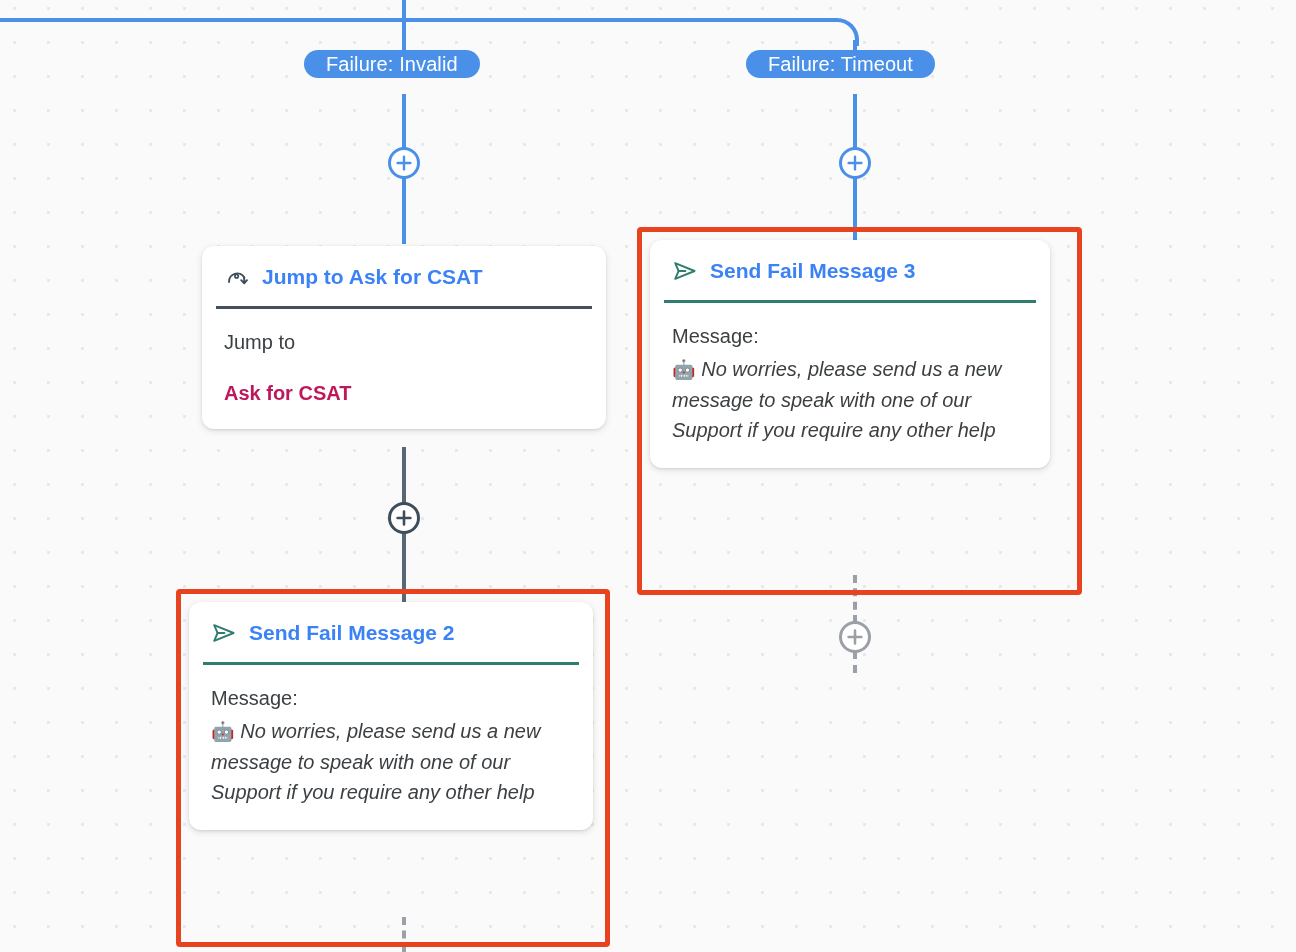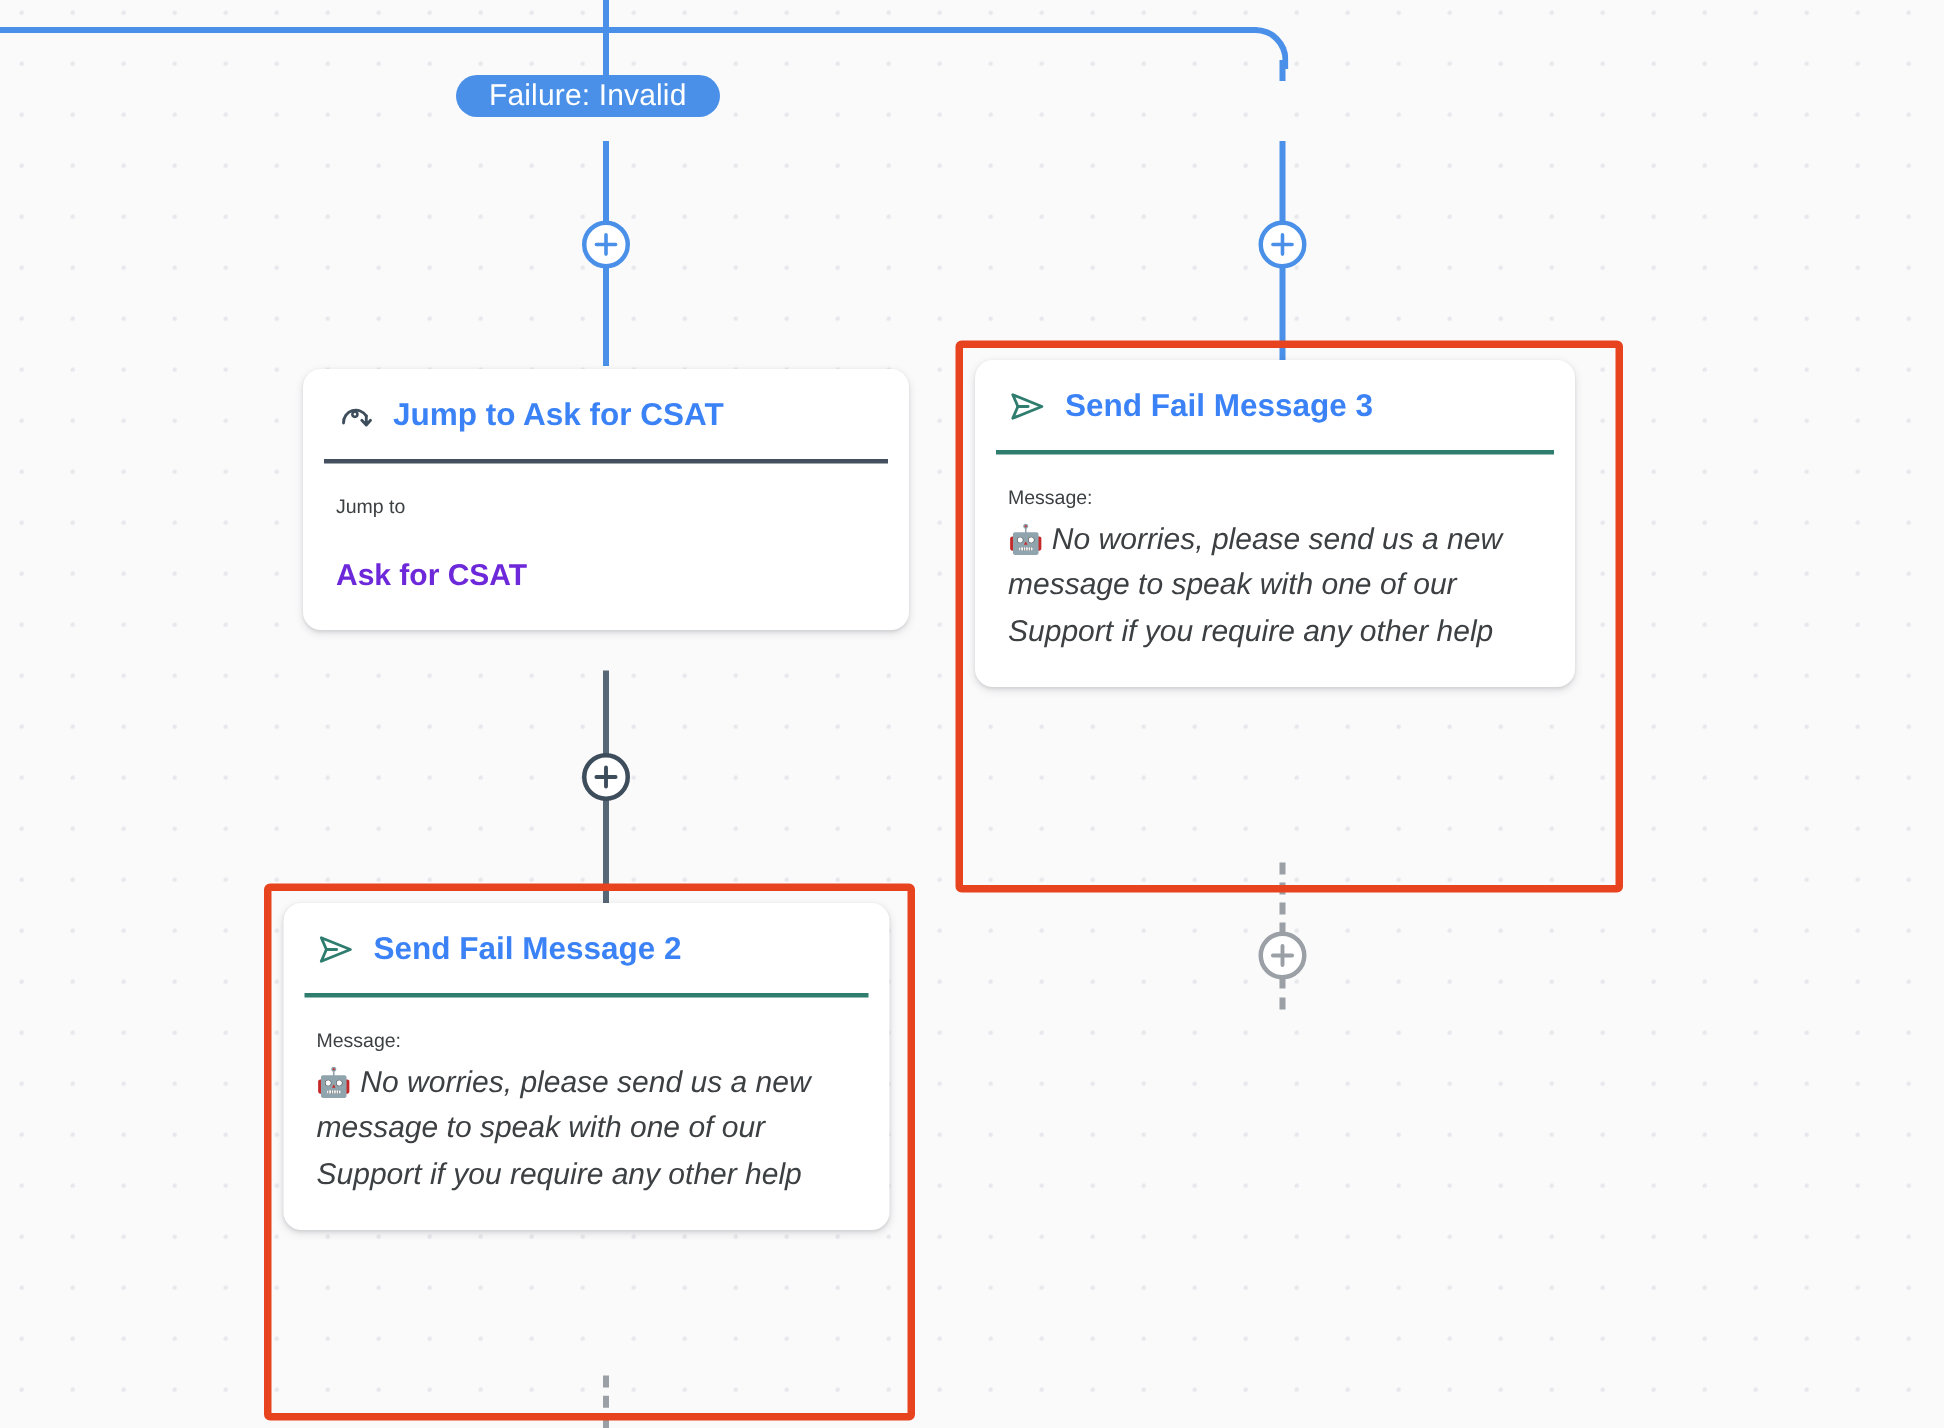--- a/index.html
+++ b/index.html
@@ -143,28 +143,28 @@
   }
   .divider.slate { background: #445060; }
   .divider.teal  { background: #2e7d6f; }
 
   .card-body {
     padding: 20px 22px 22px 22px;
     box-sizing: border-box;
   }
 
   .body-label {
-    font-size: 13px;
+    font-size: 20px;
     color: #3c4043;
     line-height: 1.35;
     margin: 0 0 4px 0;
   }
   .body-link {
     font-size: 20px;
-    color: #6d28d9;
+    color: #be185d;
     font-weight: bold;
     line-height: 1.35;
     cursor: pointer;
     margin-top: 24px;
   }
   .body-message {
     font-size: 20px;
     color: #3c4043;
     font-style: italic;
     line-height: 1.52;
@@ -193,20 +193,21 @@
 
   <div class="edge edge-v edge-slate" style="left:402px; top:447px; height:158px;"></div>
 
   <div class="edge edge-v edge-dashed-gray" style="left:853px; top:575px; height:48px;"></div>
   <div class="edge edge-v edge-dashed-gray" style="left:853px; top:651px; height:22px;"></div>
 
   <div class="edge edge-v edge-dashed-gray" style="left:402px; top:917px; height:35px;"></div>
 
   <div class="pill" style="left:304px; top:50px;">Failure: Invalid</div>
 
+  <div class="pill" style="left:746px; top:50px;">Failure: Timeout</div>
 
   <div class="plus blue" style="left:388px; top:147px;">
     <span>
       <svg width="18" height="18" viewBox="0 0 18 18">
         <path d="M9 2.6 V15.4 M2.6 9 H15.4" stroke="#4a90e8" stroke-width="2.4" stroke-linecap="round"></path>
       </svg>
     </span>
   </div>
 
   <div class="plus blue" style="left:839px; top:147px;">

